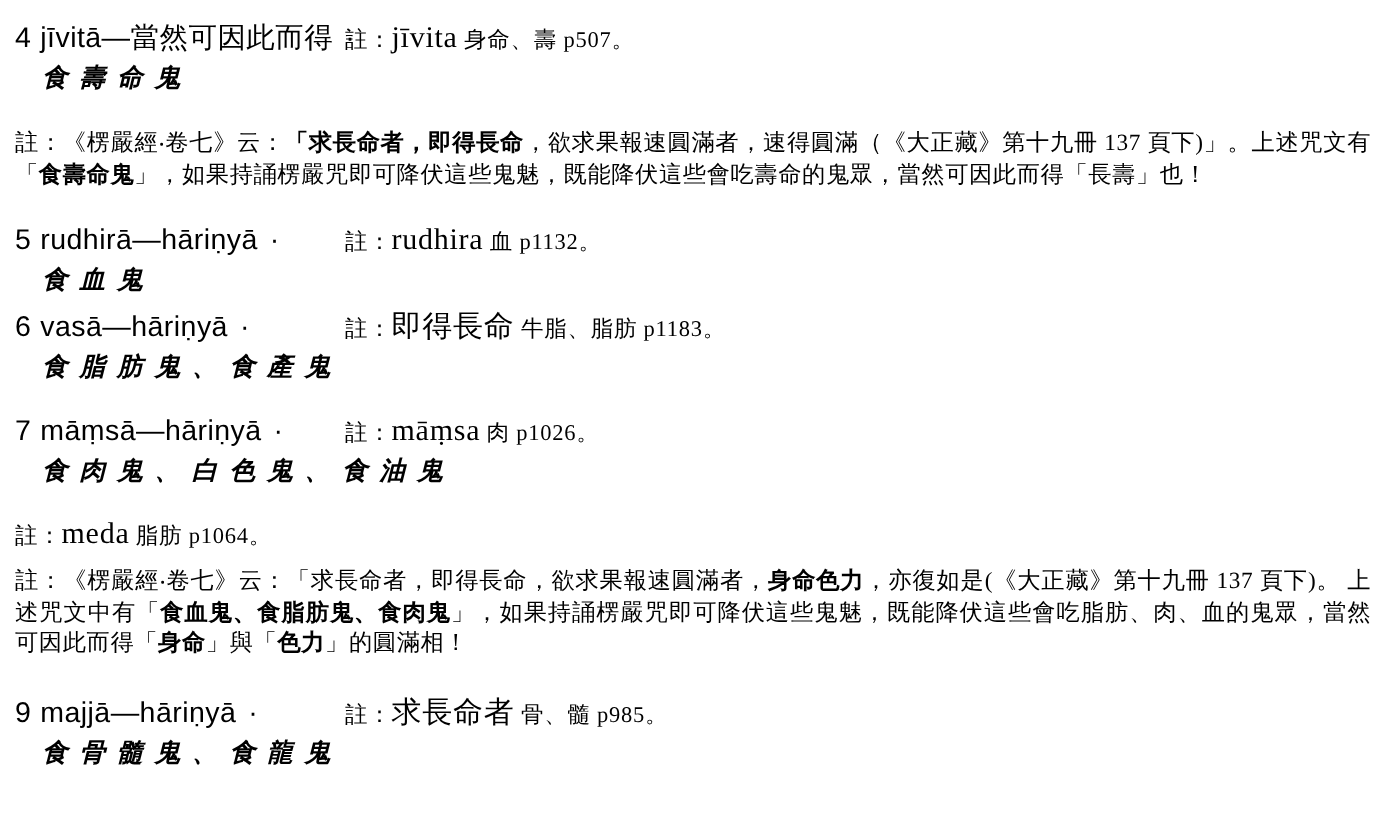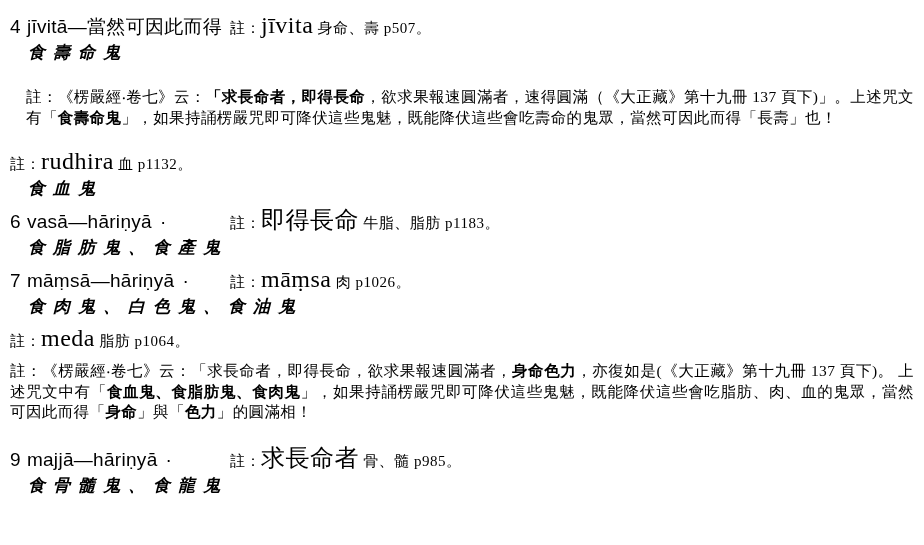--- a/index.html
+++ b/index.html
@@ -17,39 +17,39 @@
     font-family:"Liberation Sans", sans-serif;
     font-size:19px; line-height:26px; letter-spacing:0.3px;
   }
   .term-wrap { width:220px; flex:0 0 220px; white-space:nowrap; }
   .entry-num { margin-right:6px; }
   .entry-bullet { margin-left:8px; }
   .note {
     font-family:"Liberation Serif", serif;
     font-size:15px; white-space:nowrap; letter-spacing:0.5px;
   }
-  .note .latin { font-size:24px; letter-spacing:0.5px; }
+  .note .latin { font-size:20px; letter-spacing:0.5px; }
   .gloss {
     font-size:17px; line-height:24px; font-weight:bold; font-style:italic;
     letter-spacing:8px; margin-left:18px; white-space:nowrap;
   }
 
   
   .para {
     font-size:15.5px; line-height:20.5px; letter-spacing:0.4px;
     text-align:justify;
   }
-  .para-1 { margin:22px 0 0 16px; }
+  .para-1 { margin:22px 0 0 0; }
   .para-2 { margin:7px 0 0 0; }
   .seg { }
   .seg.bold { font-weight:bold; }
 
   .mt20 { margin-top:20px; }
   .mt18 { margin-top:6px; }
-  .mt17 { margin-top:6px; }
+  .mt17 { margin-top:17px; }
   .mt22 { margin-top:22px; }
 </style>
 </head>
 <body>
 
 <div class="page">
 
   <div class="entry">
     <div class="entry-head">
       <span class="term-wrap">
@@ -59,20 +59,23 @@
         <span>註：</span><span class="latin">jīvita</span> <span>身命、壽</span> <span>p507。</span>
       </span>
     </div>
     <div class="gloss">食壽命鬼</div>
   </div>
 
   <div class="para para-1"><span class="seg">註：《楞嚴經‧卷七》云：</span><span class="seg bold">「求長命者，即得長命</span><span class="seg">，欲求果報速圓滿者，速得圓滿（《大正藏》第十九冊 137 頁下)」。上述咒文有「</span><span class="seg bold">食壽命鬼</span><span class="seg">」，如果持誦楞嚴咒即可降伏這些鬼魅，既能降伏這些會吃壽命的鬼眾，當然可因此而得「長壽」也！</span></div>
 
   <div class="entry mt20">
     <div class="entry-head">
+      <span class="term-wrap">
+        <span class="entry-num">5</span><span>rudhirā—hāriṇyā</span><span class="entry-bullet">·</span>
+      </span>
       <span class="note">
         <span>註：</span><span class="latin">rudhira</span> <span>血</span> <span>p1132。</span>
       </span>
     </div>
     <div class="gloss">食血鬼</div>
   </div>
 
   <div class="entry mt18">
     <div class="entry-head">
       <span class="term-wrap">

